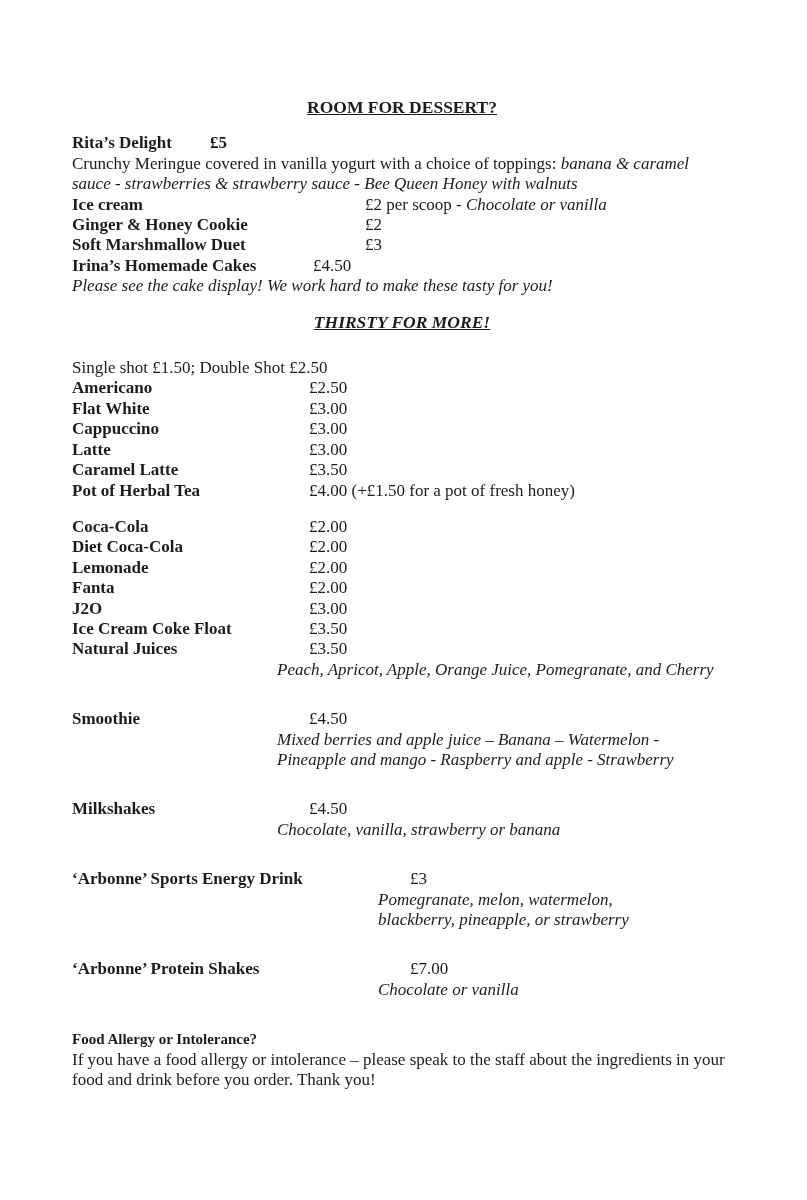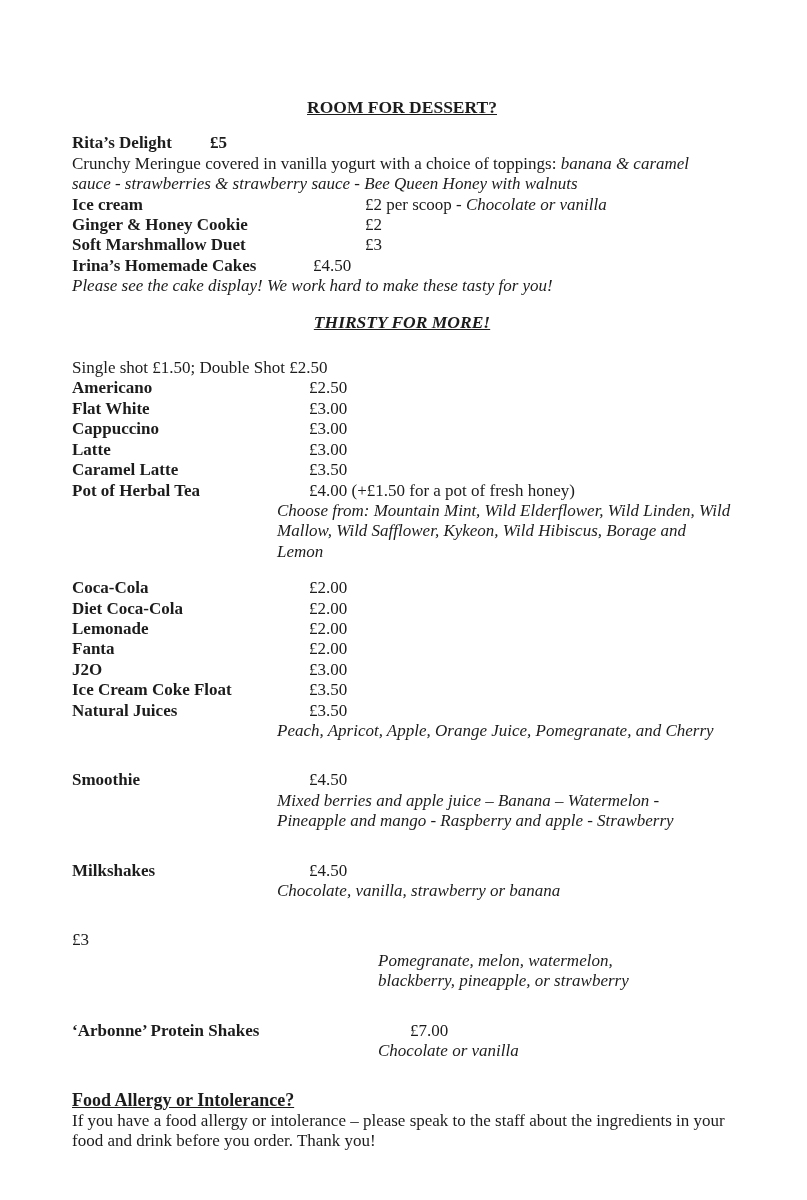--- a/index.html
+++ b/index.html
@@ -26,21 +26,21 @@
   .dessert-row.narrow-tab .item-name { width: 209px; }
   
   .drink-row .item-name { width: 205px; }
   .drink-desc { font-style: italic; margin-left: 205px; max-width: 458px; }
   
   .arbonne-row .item-name { width: 306px; }
   .arbonne-desc { font-style: italic; margin-left: 306px; max-width: 300px; }
   .group-gap-18 { margin-top: 16px; }
   .group-gap-20 { margin-top: 29px; }
   .left-heading {
-    font-weight: bold; text-decoration: underline; font-size: 18px;
+    font-weight: bold; font-size: 15px;
   }
 </style>
 </head>
 <body>
 
 <div class="page">
 
   <div class="center-heading" id="dessert-heading">ROOM FOR DESSERT?</div>
 
   <div>
@@ -98,21 +98,20 @@
       <span class="item-price">£3.00</span>
     </div>
     <div class="row drink-row">
       <span class="item-name">Caramel Latte</span>
       <span class="item-price">£3.50</span>
     </div>
     <div class="row drink-row">
       <span class="item-name">Pot of Herbal Tea</span>
       <span class="item-price">£4.00 (+£1.50 for a pot of fresh honey)</span>
     </div>
-    <div class="drink-desc">Choose from: Mountain Mint, Wild Elderflower, Wild Linden, Wild Mallow, Wild Safflower, Kykeon, Wild Hibiscus, Borage and Lemon</div>
   </div>
 
   <div class="group-gap-18">
     <div class="row drink-row">
       <span class="item-name">Coca-Cola</span>
       <span class="item-price">£2.00</span>
     </div>
     <div class="row drink-row">
       <span class="item-name">Diet Coca-Cola</span>
       <span class="item-price">£2.00</span>
@@ -151,20 +150,21 @@
   <div class="group-gap-20">
     <div class="row drink-row">
       <span class="item-name">Milkshakes</span>
       <span class="item-price">£4.50</span>
     </div>
     <div class="drink-desc">Chocolate, vanilla, strawberry or banana</div>
   </div>
 
   <div class="group-gap-20">
     <div class="row arbonne-row">
+      <span class="item-name">‘Arbonne’ Sports Energy Drink</span>
       <span class="item-price">£3</span>
     </div>
     <div class="arbonne-desc">Pomegranate, melon, watermelon, blackberry, pineapple, or strawberry</div>
   </div>
 
   <div class="group-gap-20">
     <div class="row arbonne-row">
       <span class="item-name">‘Arbonne’ Protein Shakes</span>
       <span class="item-price">£7.00</span>
     </div>

